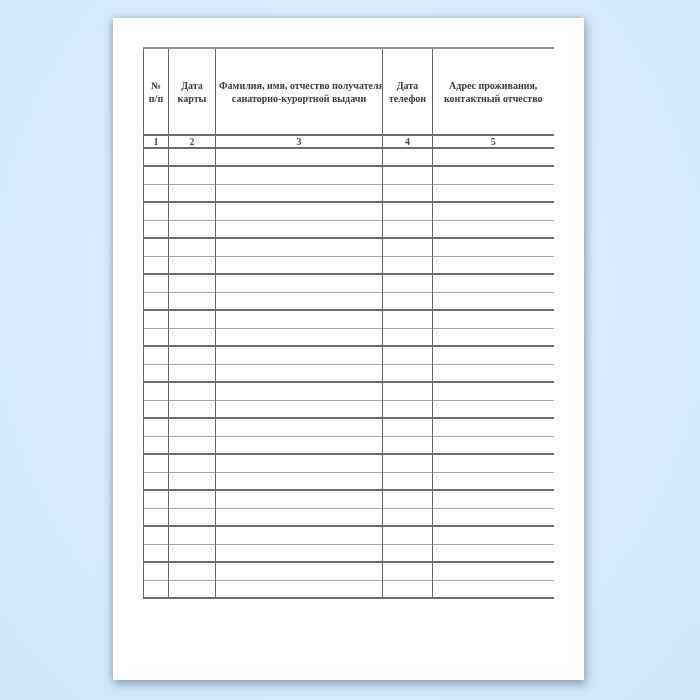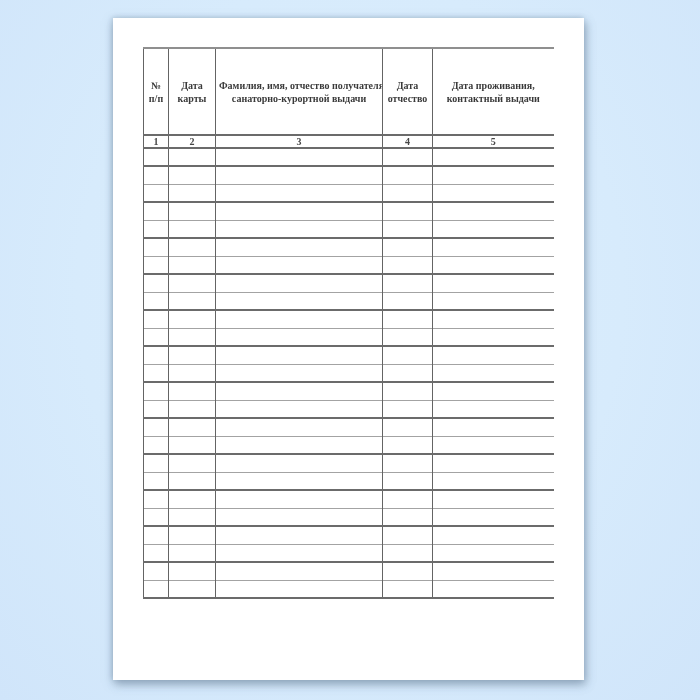--- a/index.html
+++ b/index.html
@@ -68,25 +68,25 @@
           <th>
             <span class="hline">Дата</span>
             <span class="hline">карты</span>
           </th>
           <th>
             <span class="hline">Фамилия, имя, отчество получателя</span>
             <span class="hline">санаторно-курортной выдачи</span>
           </th>
           <th>
             <span class="hline">Дата</span>
-            <span class="hline">отчество</span>
-          </th>
-          <th>
-            <span class="hline">Дата проживания,</span>
-            <span class="hline">контактный выдачи</span>
+            <span class="hline">телефон</span>
+          </th>
+          <th>
+            <span class="hline">Адрес проживания,</span>
+            <span class="hline">контактный отчество</span>
           </th>
         </tr>
         <tr class="number-row">
           <td>1</td>
           <td>2</td>
           <td>3</td>
           <td>4</td>
           <td>5</td>
         </tr>
       </thead>

